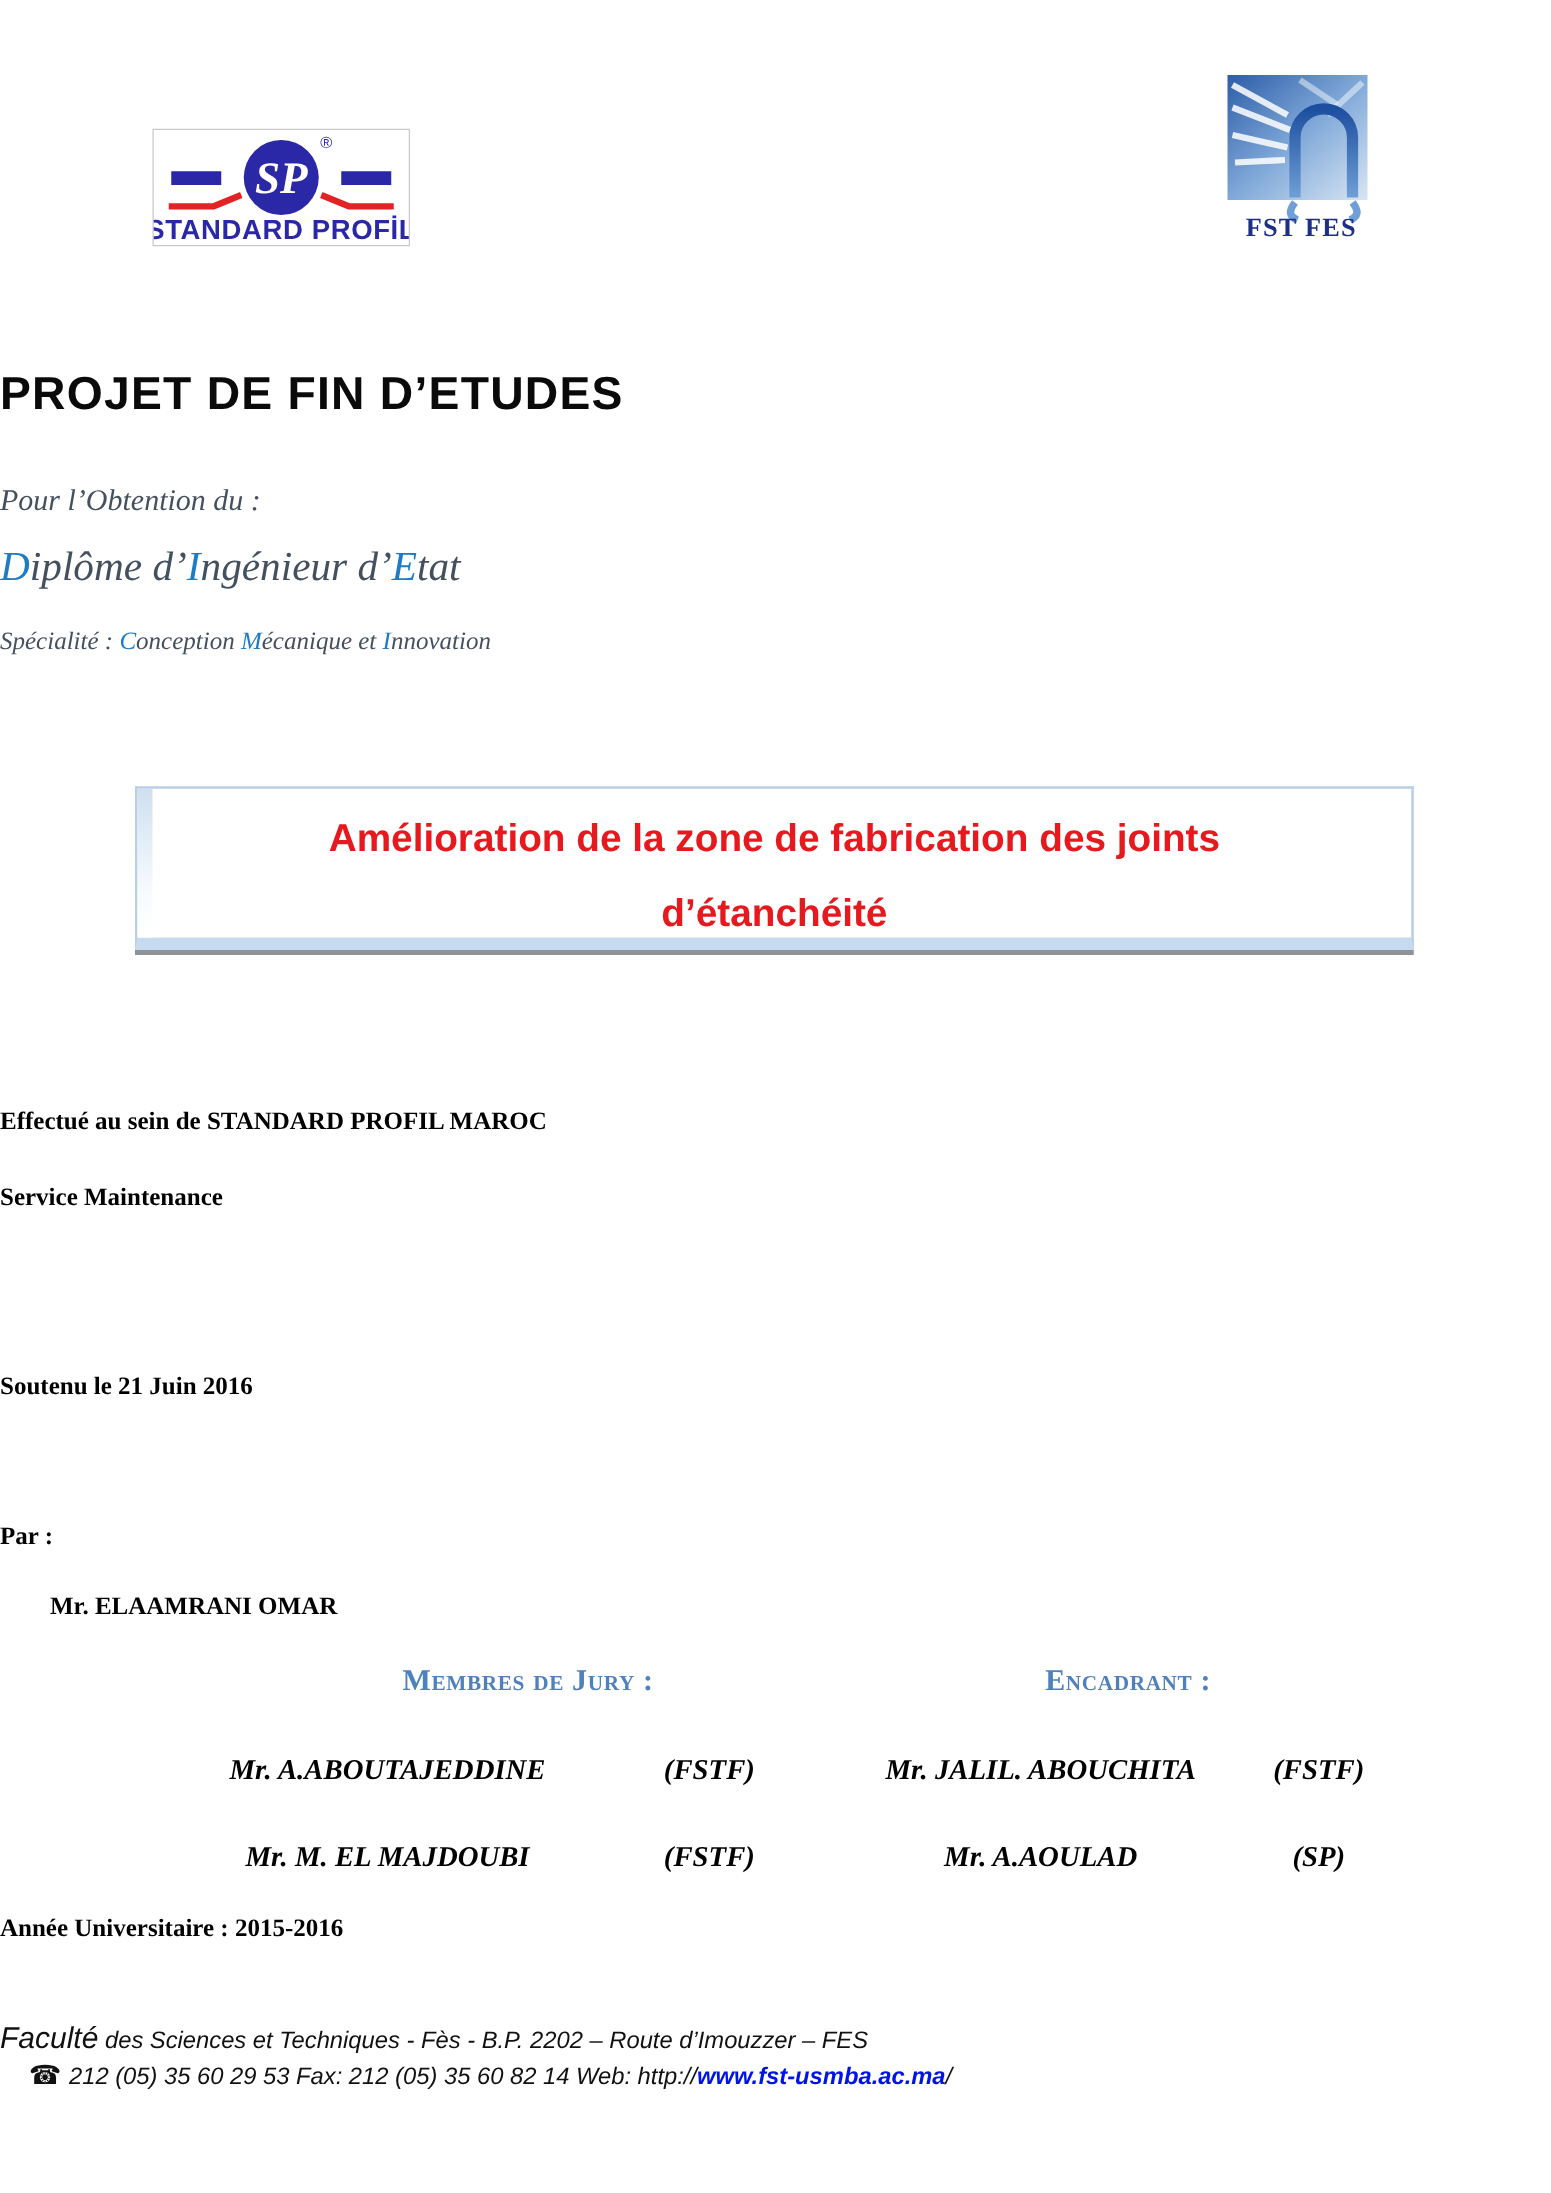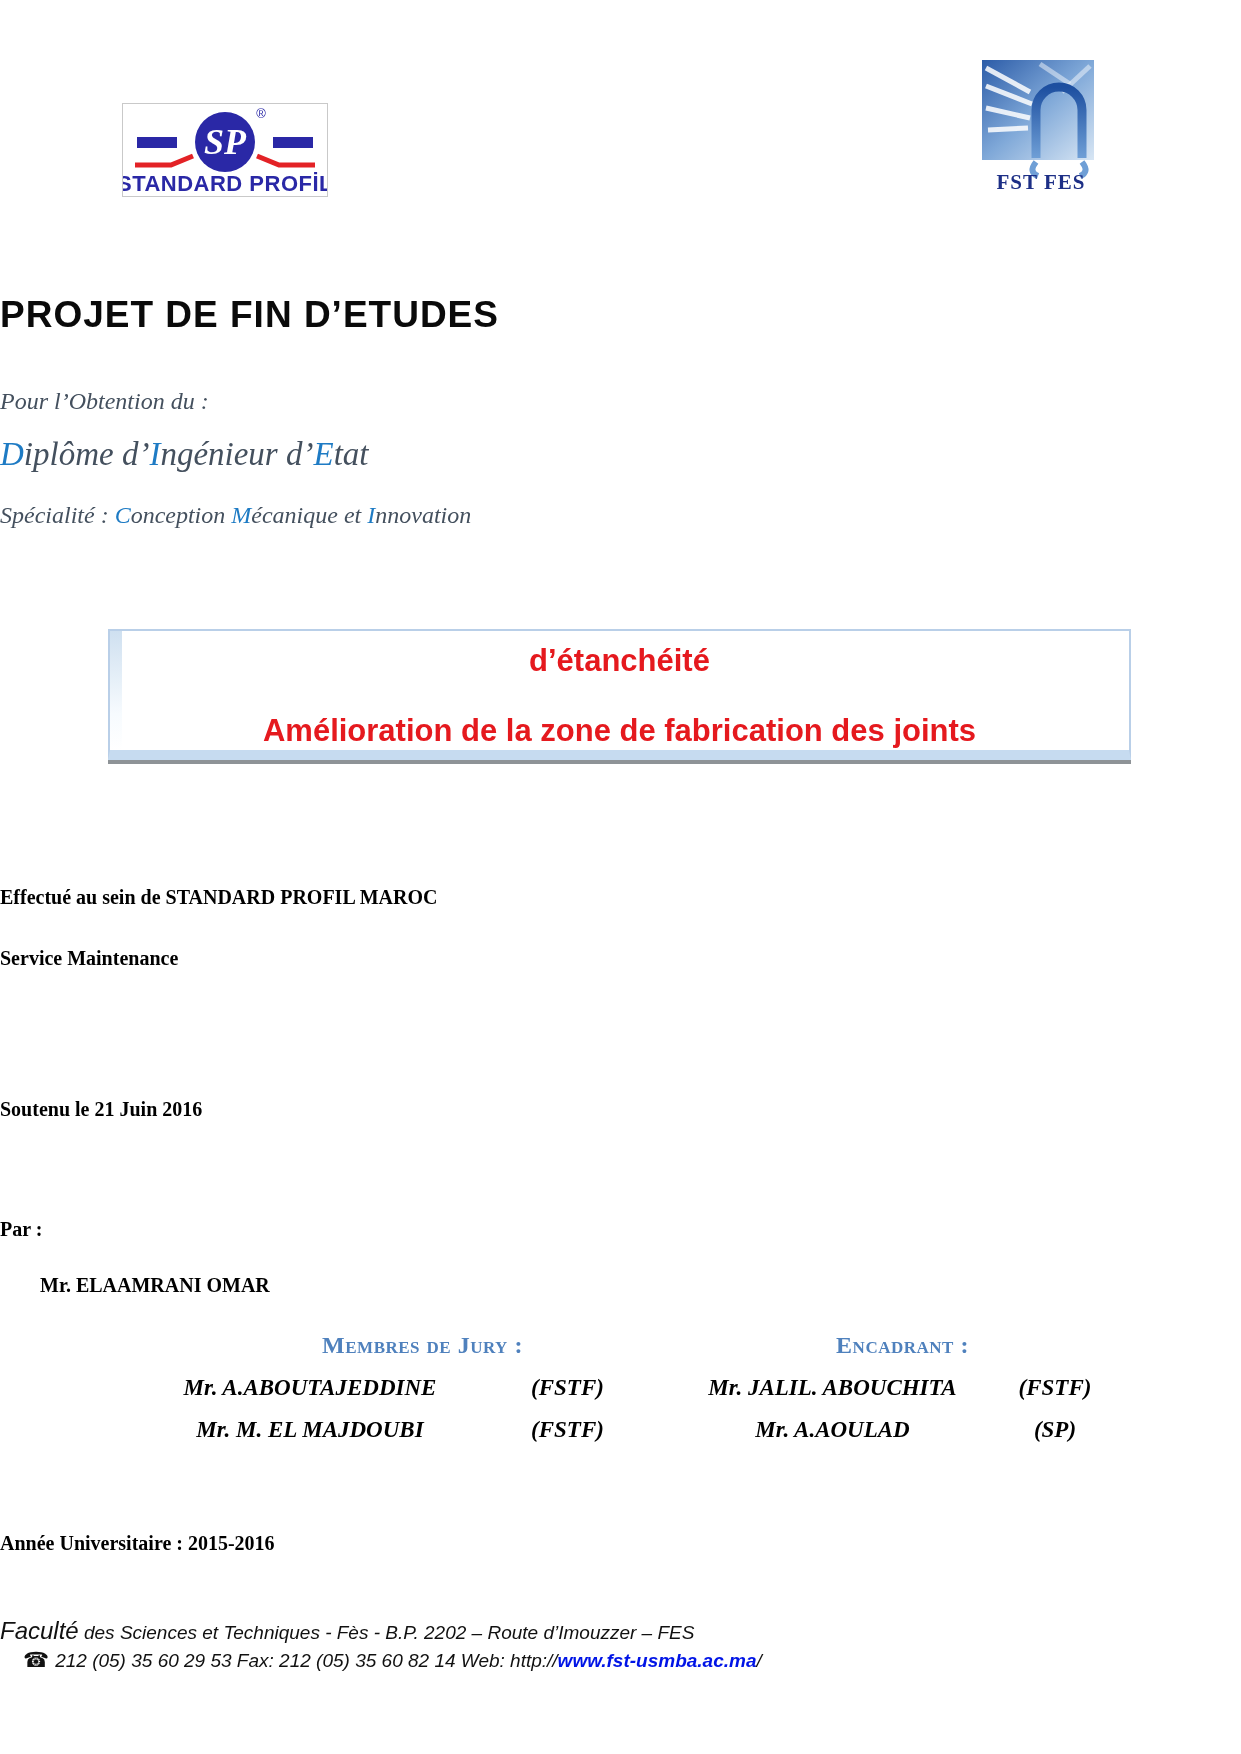--- a/index.html
+++ b/index.html
@@ -18,21 +18,21 @@
     position:absolute;left:978px;top:58px;width:126px;height:135px;
   }
 
   
   .main-title{
     top:294px;font-family:"Liberation Sans",sans-serif;font-weight:bold;
     font-size:37px;letter-spacing:1px;color:#0a0a0a;
   }
   .obtention{top:388px;font-style:italic;font-size:24px;color:#44505e;}
   .diploma{top:436px;font-style:italic;font-size:33px;color:#44505e;}
-  .specialty{top:502px;font-style:italic;font-size:24px;color:#44505e;}
+  .specialty{top:502px;font-style:italic;font-size:20px;color:#44505e;}
   .c-blue{color:#1e7bc4;}
 
   
   .title-box{
     position:absolute;left:108px;top:629px;width:1023px;height:131px;
     background:#ffffff;border:2px solid #b9cfe8;border-bottom:10px solid #c6dbf0;
     box-shadow:0 4px 0 #8e9397;box-sizing:border-box;text-align:center;
   }
   .title-box::before{
     content:"";position:absolute;left:0;top:0;bottom:0;width:12px;
@@ -58,21 +58,21 @@
     position:absolute;left:165px;top:1332px;width:960px;display:flex;
   }
   .jury-col{box-sizing:border-box;text-align:center;}
   .jury-col.left{width:515px;}
   .jury-col.right{width:445px;}
   .jury-header{
     font-family:"Liberation Serif",serif;font-variant:small-caps;
     font-weight:bold;font-size:24px;color:#4f81bd;letter-spacing:0.5px;
   }
   .jury-row{
-    display:grid;margin-top:16px;font-weight:bold;font-style:italic;font-size:23px;
+    display:grid;margin-top:44px;font-weight:bold;font-style:italic;font-size:23px;
   }
   .jury-col.left .jury-row{grid-template-columns:290px auto;}
   .jury-col.right .jury-row{grid-template-columns:305px auto;}
 
   
   .footer1{top:1617px;font-family:"Liberation Sans",sans-serif;font-style:italic;font-size:19px;color:#111;}
   .footer1 .lead{font-size:24px;}
   .footer2{top:1648px;font-family:"Liberation Sans",sans-serif;font-style:italic;font-size:19px;color:#111;padding-left:23px;}
   .footer2 .phone{font-style:normal;font-size:21px;margin-right:6px;}
   .footer2 .link{color:#0014e6;font-weight:bold;text-decoration:none;}
@@ -134,22 +134,22 @@
 
   <div class="abs main-title">PROJET DE FIN D’ETUDES</div>
 
   <div class="abs obtention">Pour l’Obtention du :</div>
 
   <div class="abs diploma"><span class="c-blue">D</span><span>iplôme d’</span><span class="c-blue">I</span><span>ngénieur d’</span><span class="c-blue">E</span><span>tat</span></div>
 
   <div class="abs specialty"><span>Spécialité : </span><span class="c-blue">C</span><span>onception </span><span class="c-blue">M</span><span>écanique et </span><span class="c-blue">I</span><span>nnovation</span></div>
 
   <div class="title-box">
+    <div class="line first">Amélioration de la zone de fabrication des joints</div>
     <div class="line">d’étanchéité</div>
-    <div class="line first">Amélioration de la zone de fabrication des joints</div>
   </div>
 
   <div class="abs serif-bold host">Effectué au sein de STANDARD PROFIL MAROC</div>
   <div class="abs serif-bold service">Service Maintenance</div>
   <div class="abs serif-bold defense">Soutenu le 21 Juin 2016</div>
   <div class="abs serif-bold par">Par :</div>
   <div class="abs serif-bold author">Mr. ELAAMRANI OMAR</div>
 
   <div class="jury">
     <div class="jury-col left">

